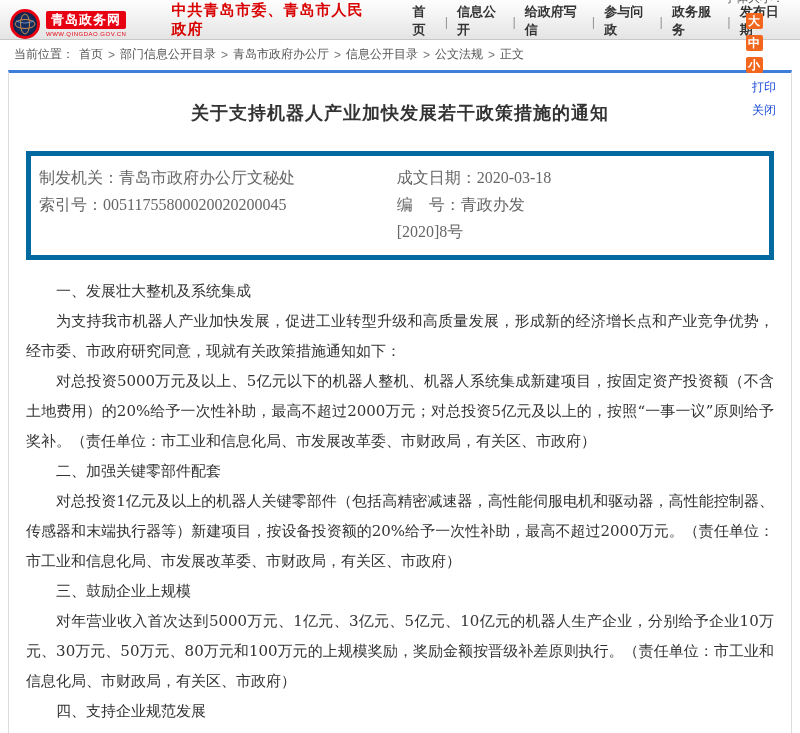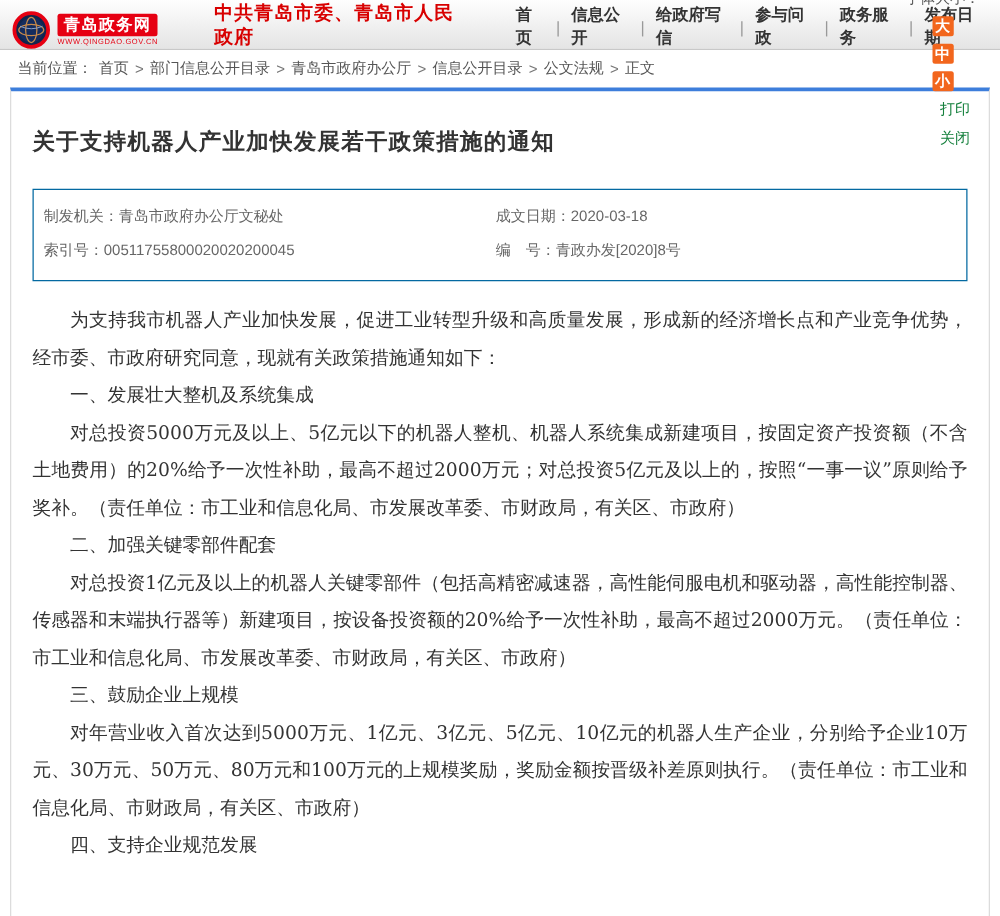--- a/index.html
+++ b/index.html
@@ -42,41 +42,41 @@
   }
   .crumbrow .crumb { display:flex; align-items:center; gap:5px; }
   .crumb a { color:#555; text-decoration:none; cursor:pointer; }
   .crumb .gt { color:#777; }
   .fonttools { margin-left:auto; display:flex; align-items:center; gap:6px; color:#555;flex-direction:column; }
   .fbox {
     width:17px; height:16px; background:#f2661d; color:#fff;
     font-size:12px; font-weight:bold; display:flex; align-items:center; justify-content:center;
     border-radius:2px; cursor:pointer;
   }
-  .ftxt { color:#15803d; cursor:pointer;margin-left:20px; }
+  .ftxt { color:#1d4ed8; cursor:pointer;margin-left:20px; }
 
   
   .contentbox {
     margin:1px 8px 0 8px;
     border:1px solid #dcdcdc;
     border-top:3px solid #3d7edb;
     background:#fff;
     min-height:700px;
     padding:14px 17px 30px 17px;
   }
   .doc-title {
-    font-size:18px; font-weight:bold; color:#333;
+    text-align:center; font-size:18px; font-weight:bold; color:#333;
     font-family:"DejaVu Serif", serif;
     margin:14px 0 26px 0; letter-spacing:1px;
   }
   .metabox {
-    border:1px solid #0369a1;
+    border:5px solid #0369a1;
     padding:8px 0 10px 8px;
-    font-size:12px; color:#666;
-    font-family:Liberation Sans, sans-serif;
+    font-size:16px; color:#666;
+    font-family:Liberation Serif, serif;
   }
   .metarow { display:flex; line-height:27px; }
   .m-col1 { width:49%; }
   .m-col2 { width:24%; }
   .m-col3 { flex:1; }
 
   .article {
     margin-top:16px;
     font-family:"DejaVu Serif", serif;
     font-size:15px; color:#333; line-height:30px;
@@ -163,22 +163,22 @@
         <span>索引号：</span><span>00511755800020020200045</span>
       </div>
       <div class="m-col2">
         <span>编　号：</span><span>青政办发[2020]8号</span>
       </div>
       <div class="m-col3"></div>
     </div>
   </div>
 
   <div class="article">
+    <p>一、发展壮大整机及系统集成</p>
     <p>为支持我市机器人产业加快发展，促进工业转型升级和高质量发展，形成新的经济增长点和产业竞争优势，经市委、市政府研究同意，现就有关政策措施通知如下：</p>
-    <p>一、发展壮大整机及系统集成</p>
     <p>对总投资5000万元及以上、5亿元以下的机器人整机、机器人系统集成新建项目，按固定资产投资额（不含土地费用）的20%给予一次性补助，最高不超过2000万元；对总投资5亿元及以上的，按照“一事一议”原则给予奖补。（责任单位：市工业和信息化局、市发展改革委、市财政局，有关区、市政府）</p>
     <p>二、加强关键零部件配套</p>
     <p>对总投资1亿元及以上的机器人关键零部件（包括高精密减速器，高性能伺服电机和驱动器，高性能控制器、传感器和末端执行器等）新建项目，按设备投资额的20%给予一次性补助，最高不超过2000万元。（责任单位：市工业和信息化局、市发展改革委、市财政局，有关区、市政府）</p>
     <p>三、鼓励企业上规模</p>
     <p>对年营业收入首次达到5000万元、1亿元、3亿元、5亿元、10亿元的机器人生产企业，分别给予企业10万元、30万元、50万元、80万元和100万元的上规模奖励，奖励金额按晋级补差原则执行。（责任单位：市工业和信息化局、市财政局，有关区、市政府）</p>
     <p>四、支持企业规范发展</p>
 
   </div>
 </div>
 

